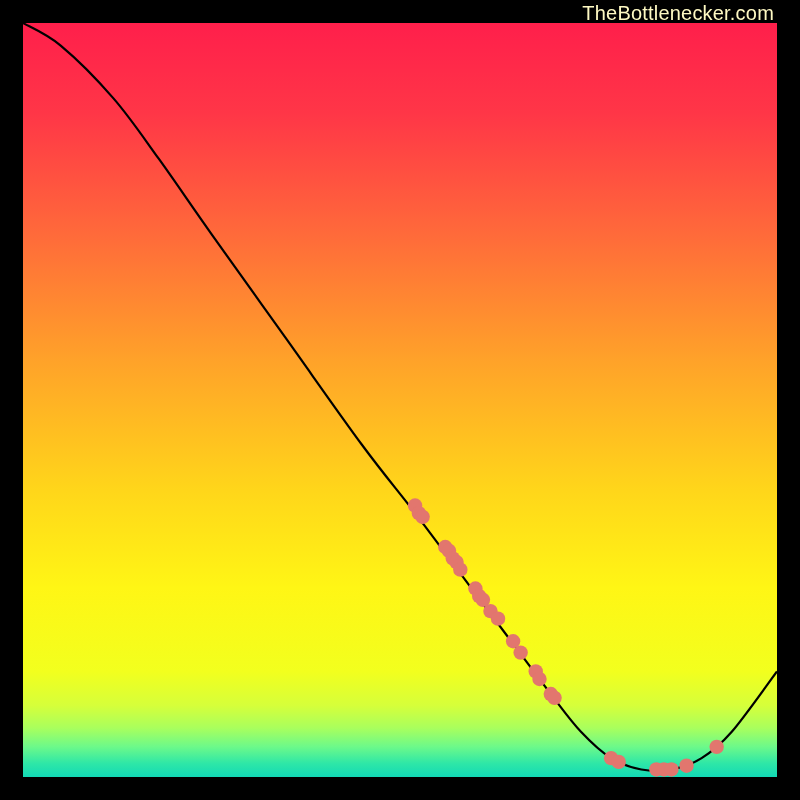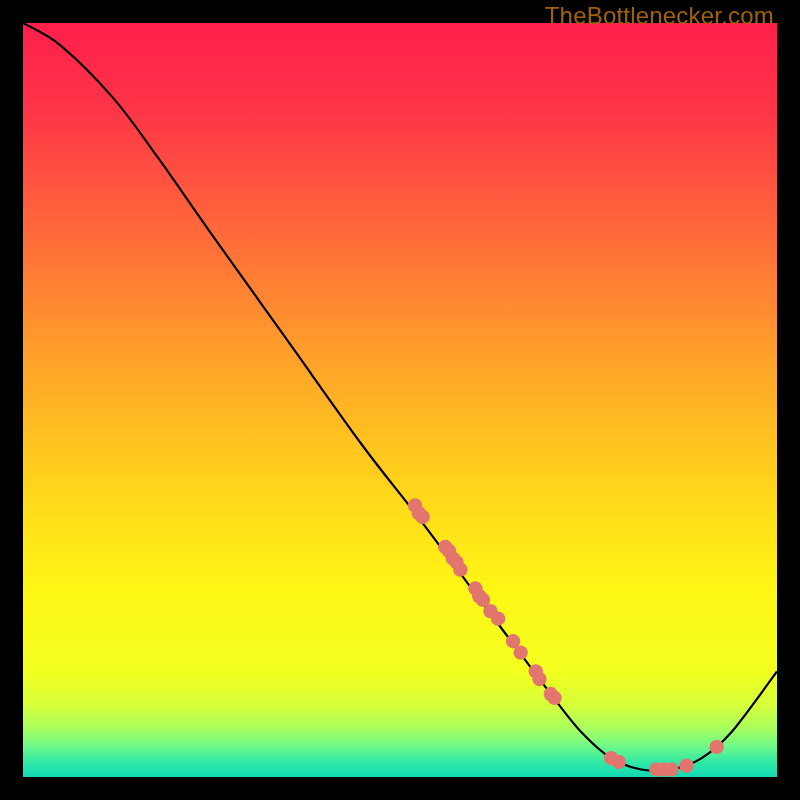--- a/index.html
+++ b/index.html
@@ -16,22 +16,22 @@
     left: 23px;
     top: 23px;
     width: 754px;
     height: 754px;
     overflow: hidden;
   }
   .attribution {
     position: absolute;
     top: 2px;
     right: 26px;
-    color: #a16207;
-    font-size: 24px;
+    color: #fef9c3;
+    font-size: 20px;
     font-weight: 500;
     letter-spacing: 0.2px;
     font-family: Arial, Helvetica, sans-serif;
   }
   svg.plot {
     position: absolute;
     inset: 0;
   }
 </style>
 </head>

